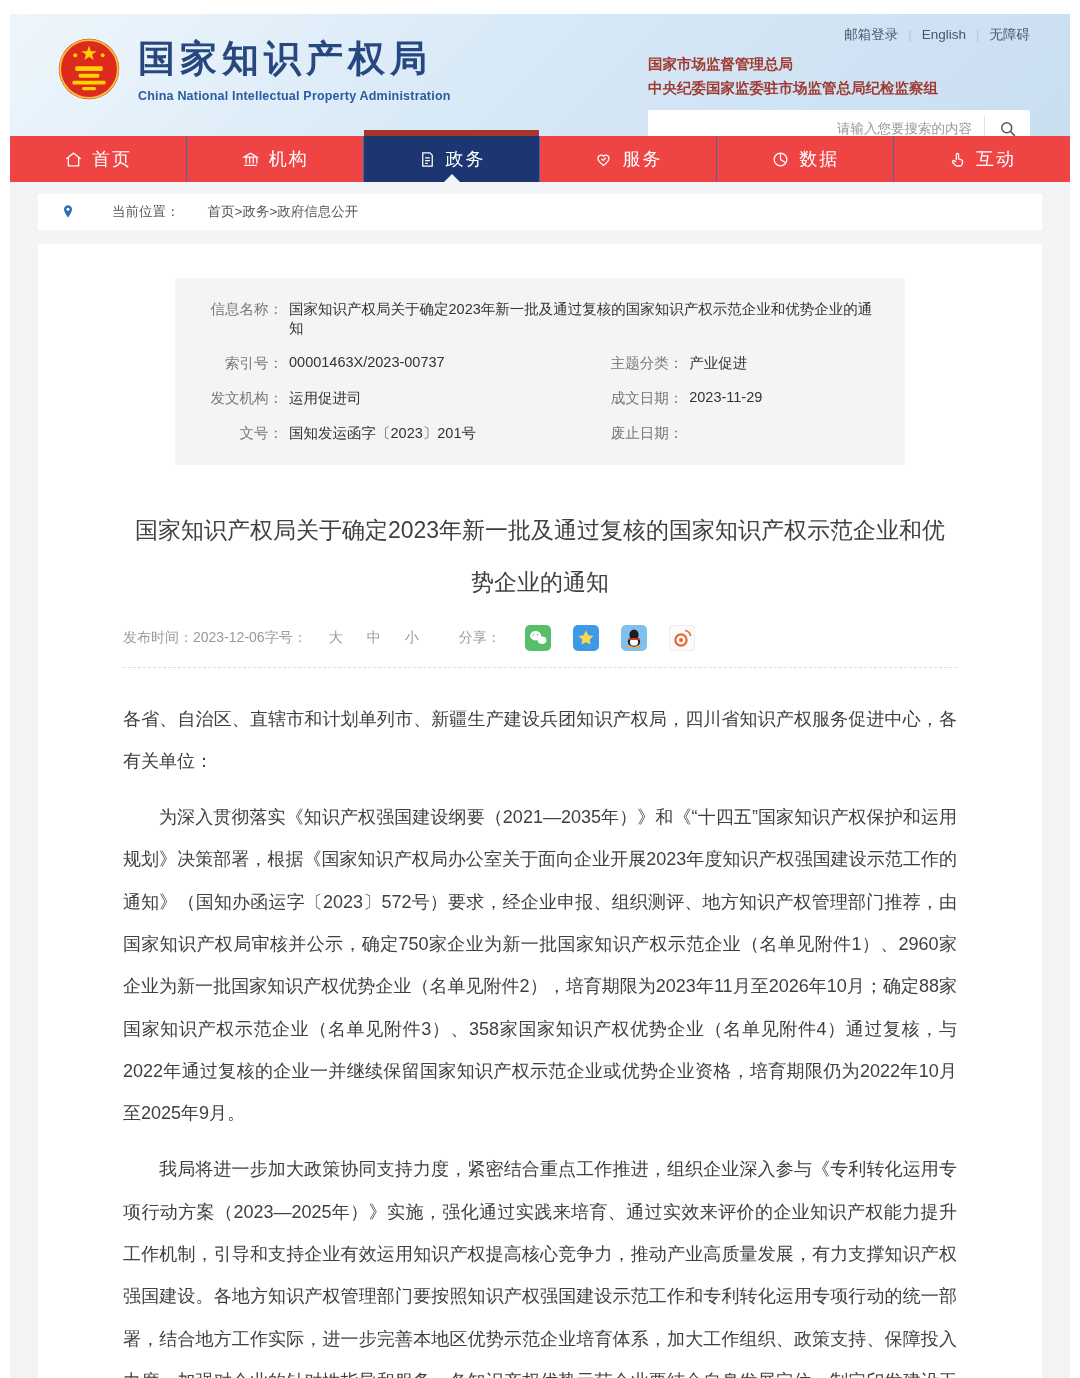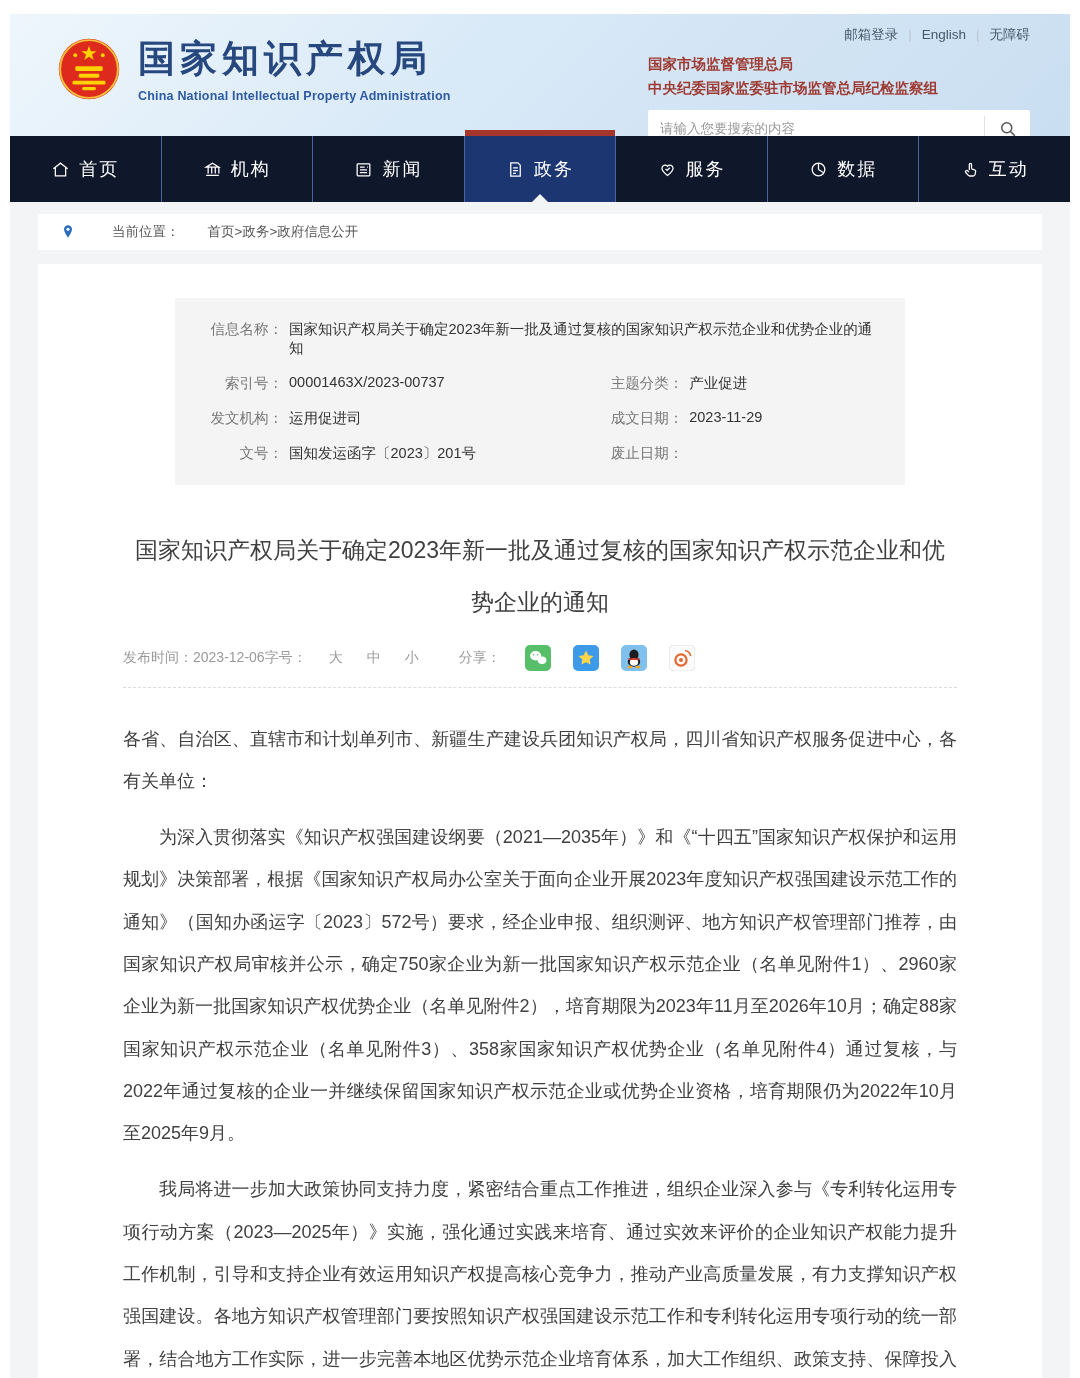--- a/index.html
+++ b/index.html
@@ -15,27 +15,27 @@
   .site-name-cn { font-size:37px; font-weight:bold; color:#27477f; letter-spacing:5px; }
   .site-name-en { font-size:12.5px; font-weight:bold; color:#2d5aa0; margin-top:5px; letter-spacing:0.2px; }
   .header-right { position:absolute; top:12px; right:40px; width:382px; }
   .top-links { text-align:right; font-size:13.5px; color:#44586b; }
   .top-links a { color:#44586b; text-decoration:none; cursor:pointer; }
   .top-links .sep { color:#b9c7d5; margin:0 10px; }
   .red-lines { margin-top:9px; font-size:14.5px; font-weight:bold; color:#9e3a31; line-height:1.65; }
   .search-box { margin-top:9px; height:38px; background:#fff; display:flex; align-items:center;
     border-radius:2px; }
   .search-box input { flex:1; border:0; outline:none; height:100%; padding:12px 12px;
-    font-size:13.5px; color:#333; font-family:inherit; background:transparent; }
+    font-size:13.5px; color:#333; font-family:inherit; background:transparent;text-align:right; }
   .search-box input::placeholder { color:#999; }
   .search-btn { width:46px; height:26px; border:0; border-left:1px solid #e3e3e3; background:transparent;
     display:flex; align-items:center; justify-content:center; cursor:pointer; }
 
   
-  .main-nav { display:flex; height:66px; background:#0f172a; position:relative; }
+  .main-nav { display:flex; height:46px; background:#ef4444; position:relative; }
   .nav-item { flex:1; display:flex; align-items:center; justify-content:center; gap:9px;
     color:#fff; font-size:18px; letter-spacing:2px; cursor:pointer; position:relative;
     border-left:1px solid #4a66a0; }
   .nav-item:first-child { border-left:0; }
   .nav-item.active { background:#1c3672; }
   .nav-item.active::before { content:""; position:absolute; top:-6px; left:0; right:0; height:6px; background:#a6352b; }
   .tab-caret { position:absolute; bottom:0; left:50%; margin-left:-8px; width:0; height:0;
     border-left:8px solid transparent; border-right:8px solid transparent; border-bottom:8px solid #f2f4f6; }
   .nav-icon { display:flex; }
 
@@ -125,29 +125,20 @@
       <span>首页</span>
     </div>
     <div class="nav-item">
       <span class="nav-icon">
         <svg width="19" height="19" viewBox="0 0 24 24" fill="none" stroke="#fff" stroke-width="1.6">
             <path d="M4 9 12 4l8 5H4zM6.5 9v8M11 9v8M15.5 9v8M20 9v8M4 19.5h16"></path>
           </svg>
       </span>
       <span>机构</span>
     </div>
-    <div class="nav-item">
-      <span class="nav-icon">
-        <svg width="19" height="19" viewBox="0 0 24 24" fill="none" stroke="#fff" stroke-width="1.6">
-            <rect x="4" y="5" width="16" height="15" rx="1"></rect>
-            <path d="M7.5 9h6M7.5 12.5h9M7.5 16h9M16.5 9h1"></path>
-          </svg>
-      </span>
-      <span>新闻</span>
-    </div>
     <div class="nav-item active">
       <span class="nav-icon">
         <svg width="19" height="19" viewBox="0 0 24 24" fill="none" stroke="#fff" stroke-width="1.6">
             <path d="M6 3.5h9l3 3v14H6z"></path>
             <path d="M9 10h6M9 13.5h6M9 17h3.5"></path>
           </svg>
       </span>
       <span>政务</span>
       <span class="tab-caret"></span>
     </div>

